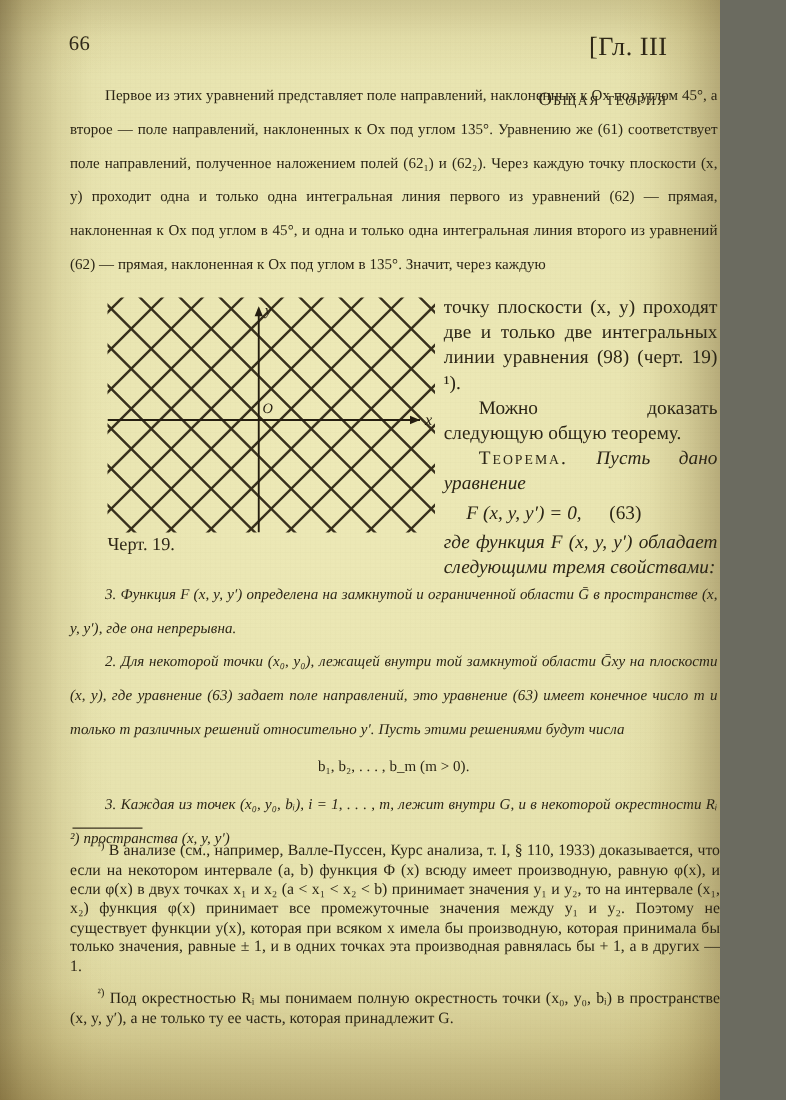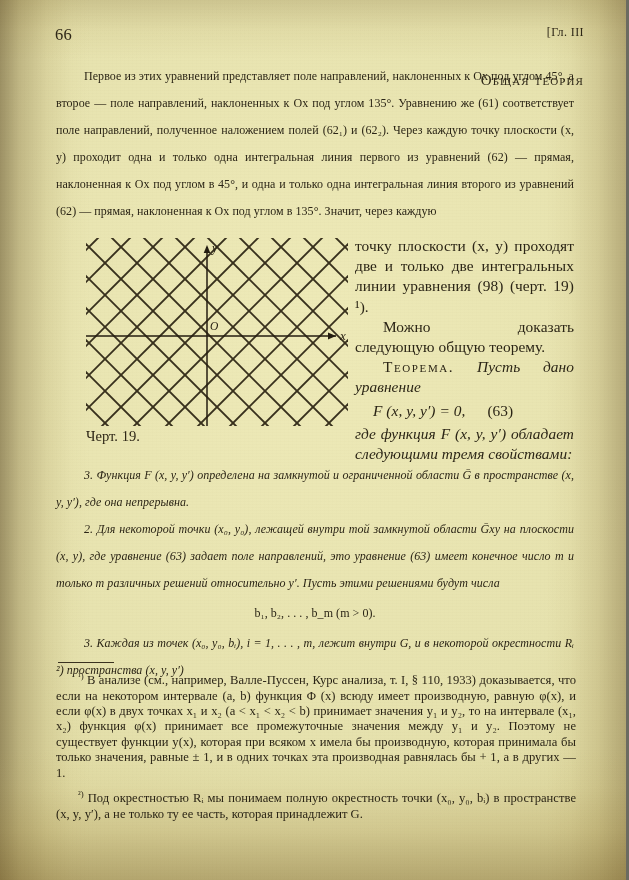--- a/index.html
+++ b/index.html
@@ -2,21 +2,21 @@
 <html><head>
 <meta charset="utf-8">
 <style>
   html, body {
     margin: 0;
     padding: 0;
     background: #6b6b60;
   }
   #page {
     position: relative;
-    width: 626px;
+    width: 576px;
     height: 880px;
     overflow: hidden;
     background: #eab308;
     font-family: "Liberation Serif", "DejaVu Serif", serif;
     color: #2b2516;
   }
   
   #paper-base {
     position: absolute;
     inset: 0;
@@ -91,21 +91,21 @@
   .runhead .title {
     position: absolute; left: 0; right: 0; top: 1px;
     text-align: right;
     font-variant: small-caps;
     font-size: 15px;
     letter-spacing: 1.1px;
     margin-top: 46px;
   }
   .runhead .chap {
     position: absolute; right: 0; top: 0;
-    font-size: 12px;
+    font-size: 21px;
     letter-spacing: .4px;
   }
 
   
   .body-col {
     position: absolute;
     left: 56px;
     width: 518px;
     font-size: 12px;
     line-height: 27px;

